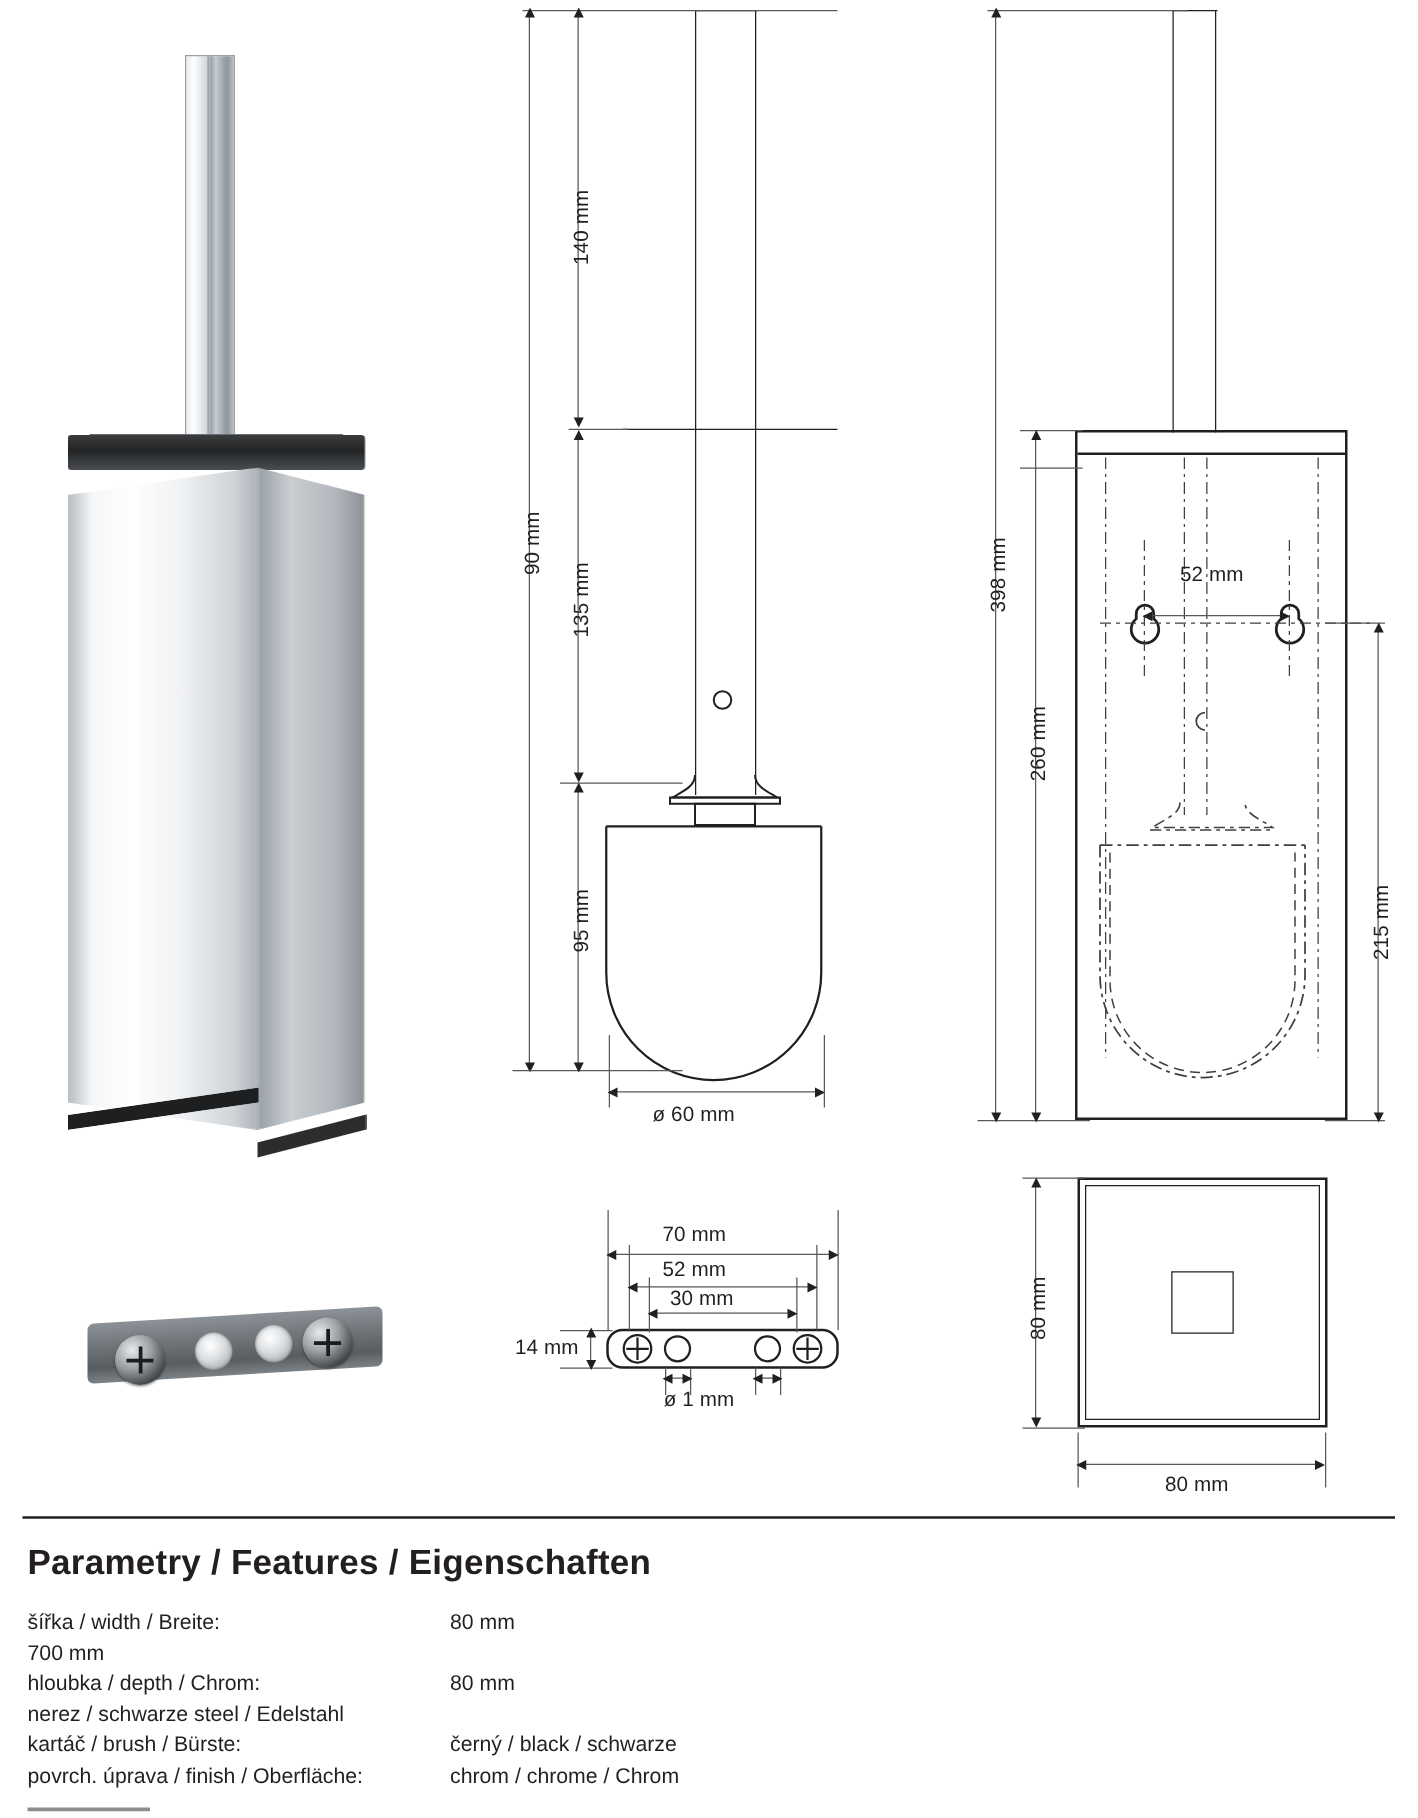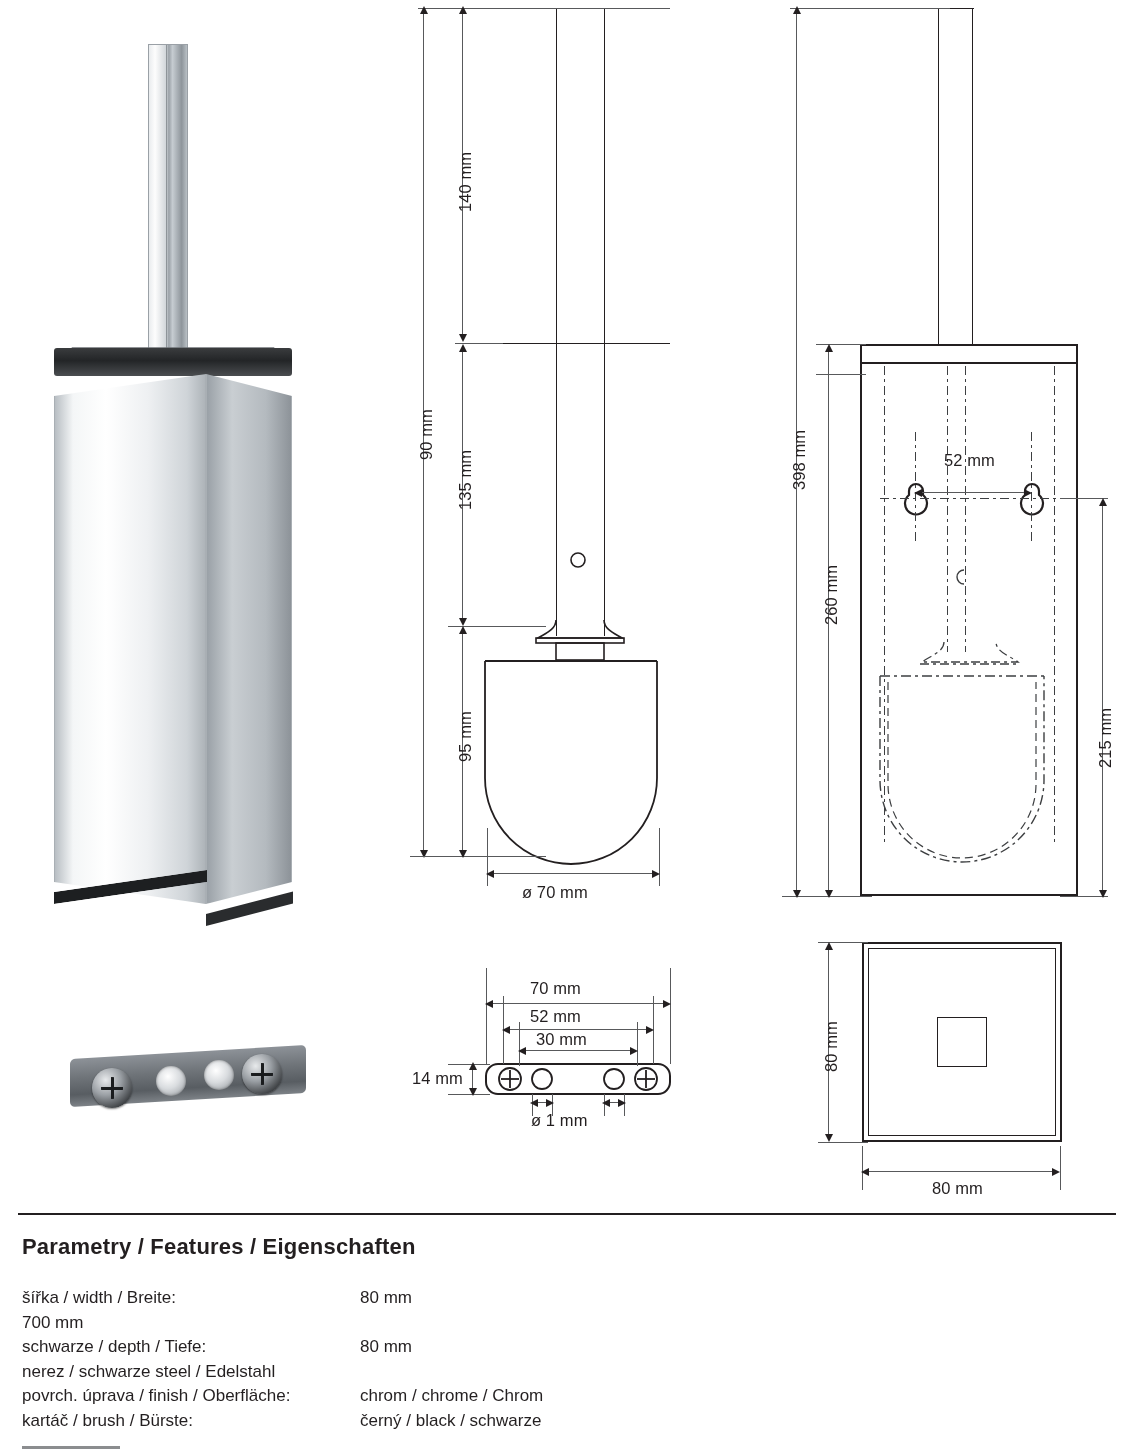--- a/index.html
+++ b/index.html
@@ -109,21 +109,21 @@
   }
   .dash-dot-h{
     background-image:repeating-linear-gradient(to right,#3d3f41 0 9px,transparent 9px 13px,#3d3f41 13px 16px,transparent 16px 20px);
     background-color:transparent;height:1.2px;
   }
 
   
   .rule-top{position:absolute;left:18px;top:1213px;width:1098px;height:2px;background:#231f20;}
   .rule-bot{position:absolute;left:22px;top:1446px;width:98px;height:2.5px;background:#8b8d8f;}
   .spec-title{
-    position:absolute;left:22px;top:1234px;font-size:22px;font-weight:bold;
+    position:absolute;left:22px;top:1234px;font-size:28px;font-weight:bold;
     letter-spacing:.2px;color:#231f20;
   }
   .spec-table{position:absolute;left:22px;top:1288px;width:800px;}
   .spec-row{display:flex;height:24.6px;align-items:flex-start;}
   .spec-key{width:338px;font-size:17px;color:#231f20;white-space:nowrap;}
   .spec-val{font-size:17px;color:#231f20;white-space:nowrap;}
 </style>
 </head>
 <body>
 
@@ -192,21 +192,21 @@
   <div class="ln vln thin" style="left:462px;top:630px;height:224px;"></div>
   <div class="arw arw-u" style="left:459px;top:626px;"></div>
   <div class="arw arw-d" style="left:459px;top:850px;"></div>
   <div class="dimtxt rot" style="left:457px;top:762px;">95 mm</div>
 
   <div class="ln vln thin" style="left:487px;top:828px;height:58px;"></div>
   <div class="ln vln thin" style="left:659px;top:828px;height:58px;"></div>
   <div class="ln hln thin" style="left:490px;top:873px;width:168px;"></div>
   <div class="arw arw-l" style="left:486px;top:870px;"></div>
   <div class="arw arw-r" style="left:652px;top:870px;"></div>
-  <div class="dimtxt" style="left:522px;top:884px;">ø 70 mm</div>
+  <div class="dimtxt" style="left:522px;top:884px;">ø 60 mm</div>
 
   <svg class="abs" style="left:484px;top:1058px;" width="190" height="44">
     <rect x="2" y="6" width="184" height="30" rx="12" ry="12" fill="none" stroke="#231f20" stroke-width="2"></rect>
     <g fill="none" stroke="#231f20" stroke-width="1.8">
       <circle cx="26" cy="21" r="11"></circle>
       <line x1="26" y1="12" x2="26" y2="30"></line>
       <line x1="17" y1="21" x2="35" y2="21"></line>
       <circle cx="162" cy="21" r="11"></circle>
       <line x1="162" y1="12" x2="162" y2="30"></line>
       <line x1="153" y1="21" x2="171" y2="21"></line>
@@ -342,31 +342,31 @@
 
   <div class="spec-table">
     <div class="spec-row">
       <div class="spec-key">šířka / width / Breite:</div>
       <div class="spec-val">80 mm</div>
     </div>
     <div class="spec-row">
       <div class="spec-val">700 mm</div>
     </div>
     <div class="spec-row">
-      <div class="spec-key">schwarze / depth / Tiefe:</div>
+      <div class="spec-key">hloubka / depth / Chrom:</div>
       <div class="spec-val">80 mm</div>
     </div>
     <div class="spec-row">
       <div class="spec-val">nerez / schwarze steel / Edelstahl</div>
+    </div>
+    <div class="spec-row">
+      <div class="spec-key">kartáč / brush / Bürste:</div>
+      <div class="spec-val">černý / black / schwarze</div>
     </div>
     <div class="spec-row">
       <div class="spec-key">povrch. úprava / finish / Oberfläche:</div>
       <div class="spec-val">chrom / chrome / Chrom</div>
     </div>
-    <div class="spec-row">
-      <div class="spec-key">kartáč / brush / Bürste:</div>
-      <div class="spec-val">černý / black / schwarze</div>
-    </div>
   </div>
 
   <div class="rule-bot"></div>
 
 </div>
 
 </body></html>

